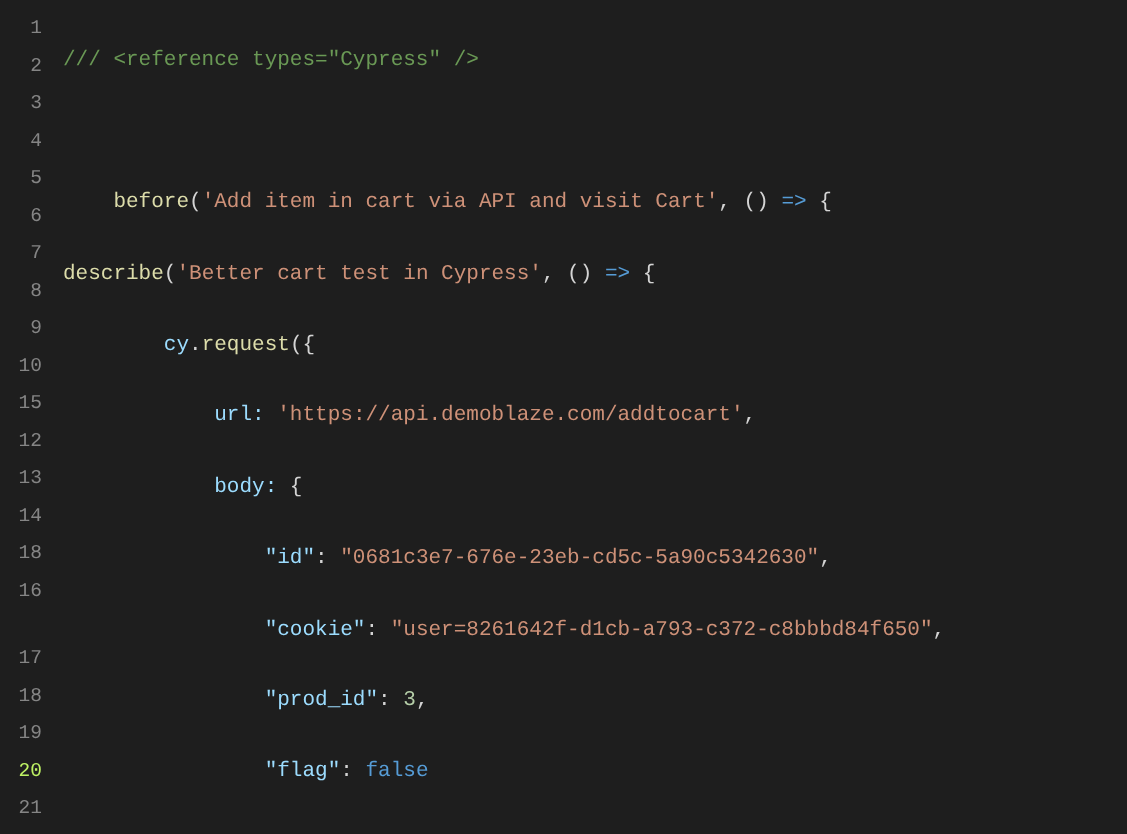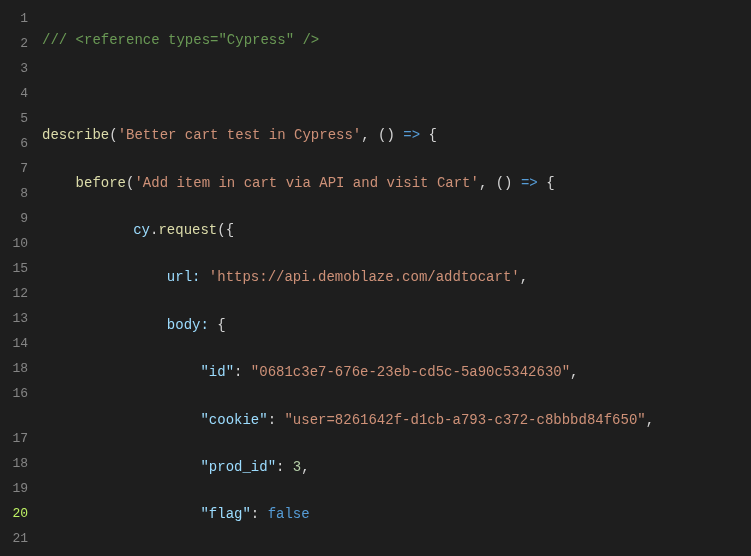--- a/index.html
+++ b/index.html
@@ -30,21 +30,21 @@
     flex: 1;
     padding-top: 6px;
     white-space: pre;
     overflow: hidden;
   }
   .line { height: 25px; line-height: 25px; }
   .comment { color: #6a9955; }
   .keyword { color: #569cd6; }
   .fn { color: #dcdcaa; }
   .str { color: #ce9178; }
-  .prop { color: #9cdcfe; margin-left: 24px; }
+  .prop { color: #9cdcfe; }
   .num { color: #b5cea8; }
   .punct { color: #d4d4d4; }
   .const { color: #569cd6; }
   .underline { text-decoration-color: #ce9178; }
 </style>
 </head>
 <body>
 
 <div class="editor">
   <div class="gutter">
@@ -67,22 +67,22 @@
       <div style="height: 20px;"></div>
       <div class="ln">17</div>
       <div class="ln">18</div>
       <div class="ln">19</div>
       <div class="ln active">20</div>
       <div class="ln">21</div>
     </div>
   <div class="code">
 <div class="line"><span class="comment">/// &lt;reference types="Cypress" /&gt;</span></div>
 <div class="line"></div>
+<div class="line"><span class="punct">    </span><span class="fn">before</span><span class="punct">(</span><span class="str">'Add item in cart via API and visit Cart'</span><span class="punct">, () </span><span class="keyword">=&gt;</span><span class="punct"> {</span></div>
 <div class="line"><span class="fn">describe</span><span class="punct">(</span><span class="str">'Better cart test in Cypress'</span><span class="punct">, () </span><span class="keyword">=&gt;</span><span class="punct"> {</span></div>
-<div class="line"><span class="punct">    </span><span class="fn">before</span><span class="punct">(</span><span class="str">'Add item in cart via API and visit Cart'</span><span class="punct">, () </span><span class="keyword">=&gt;</span><span class="punct"> {</span></div>
 <div class="line"><span class="punct">        </span><span class="prop">cy</span><span class="punct">.</span><span class="fn">request</span><span class="punct">({</span></div>
 <div class="line"><span class="punct">            </span><span class="prop">url:</span><span class="punct"> </span><span class="str underline">'https://api.demoblaze.com/addtocart'</span><span class="punct">,</span></div>
 <div class="line"><span class="punct">            </span><span class="prop">body:</span><span class="punct"> {</span></div>
 <div class="line"><span class="punct">                </span><span class="prop">"id"</span><span class="punct">: </span><span class="str">"0681c3e7-676e-23eb-cd5c-5a90c5342630"</span><span class="punct">,</span></div>
 <div class="line"><span class="punct">                </span><span class="prop">"cookie"</span><span class="punct">: </span><span class="str">"user=8261642f-d1cb-a793-c372-c8bbbd84f650"</span><span class="punct">,</span></div>
 <div class="line"><span class="punct">                </span><span class="prop">"prod_id"</span><span class="punct">: </span><span class="num">3</span><span class="punct">,</span></div>
 <div class="line"><span class="punct">                </span><span class="prop">"flag"</span><span class="punct">: </span><span class="const">false</span></div>
 
 
 

